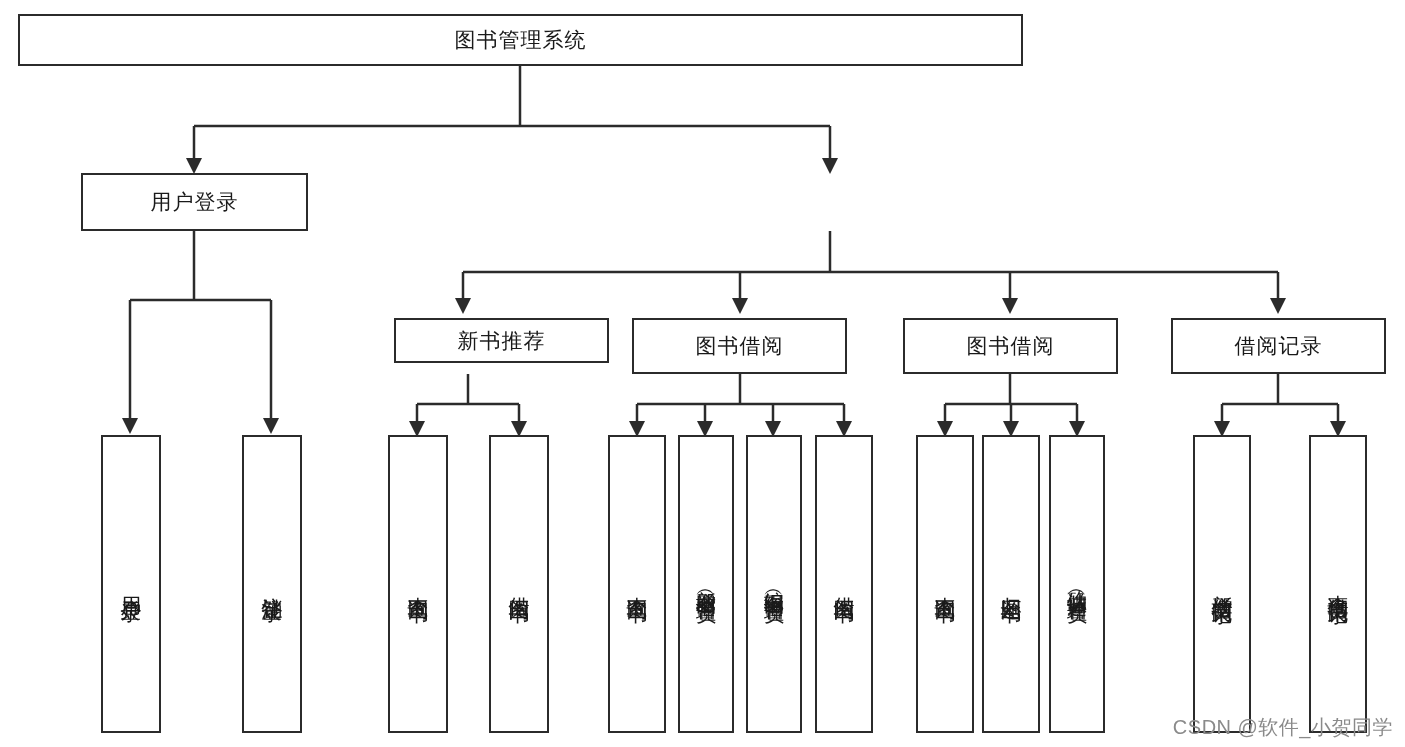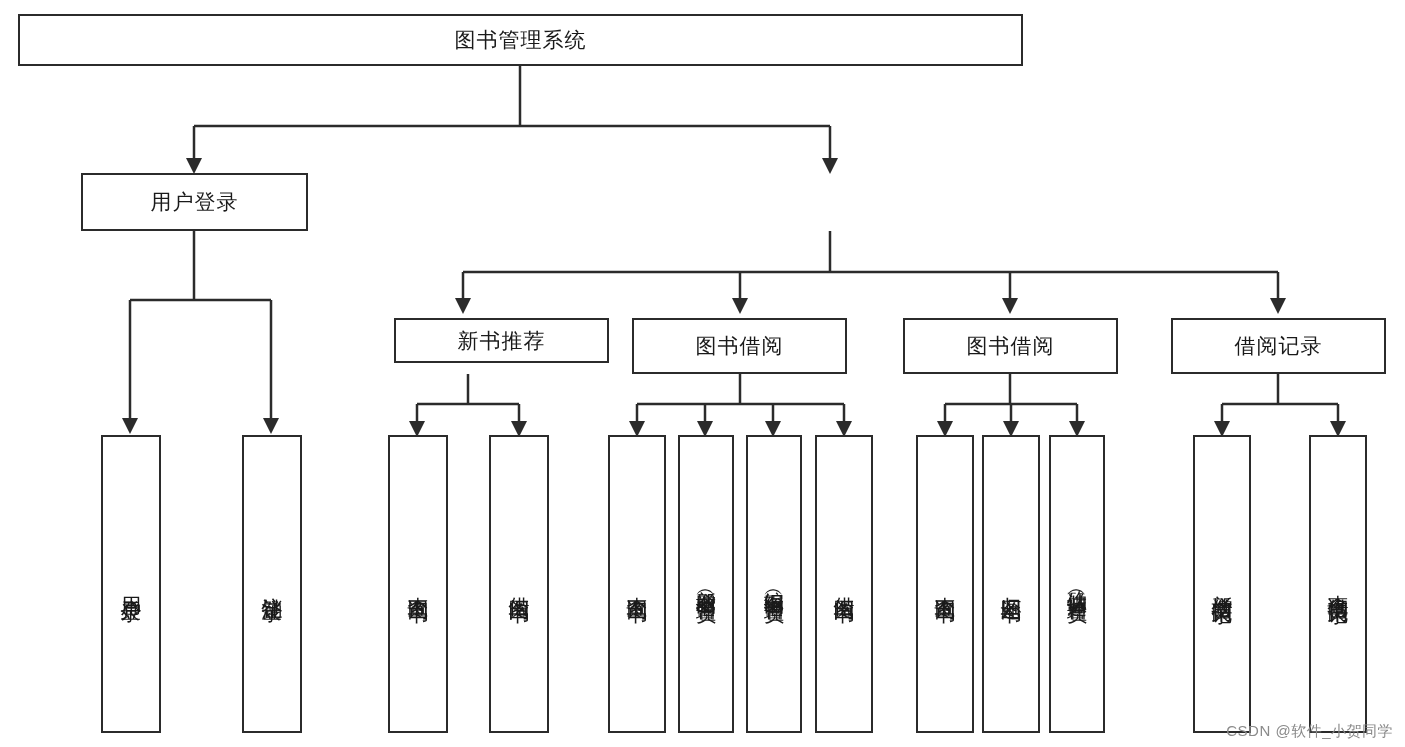--- a/index.html
+++ b/index.html
@@ -48,21 +48,21 @@
     padding: 8px 0;
     text-align: center;
   }
   .node.v.narrow {
     font-size: 20px;
   }
   .watermark {
     position: absolute;
     right: 12px;
     bottom: 6px;
-    font-size: 15px;
+    font-size: 20px;
     color: #8a8a8a;
     letter-spacing: 0.5px;
   }
 </style>
 </head>
 <body>
 
 <div id="canvas">
 
   <svg class="lines" viewBox="0 0 1405 747">

